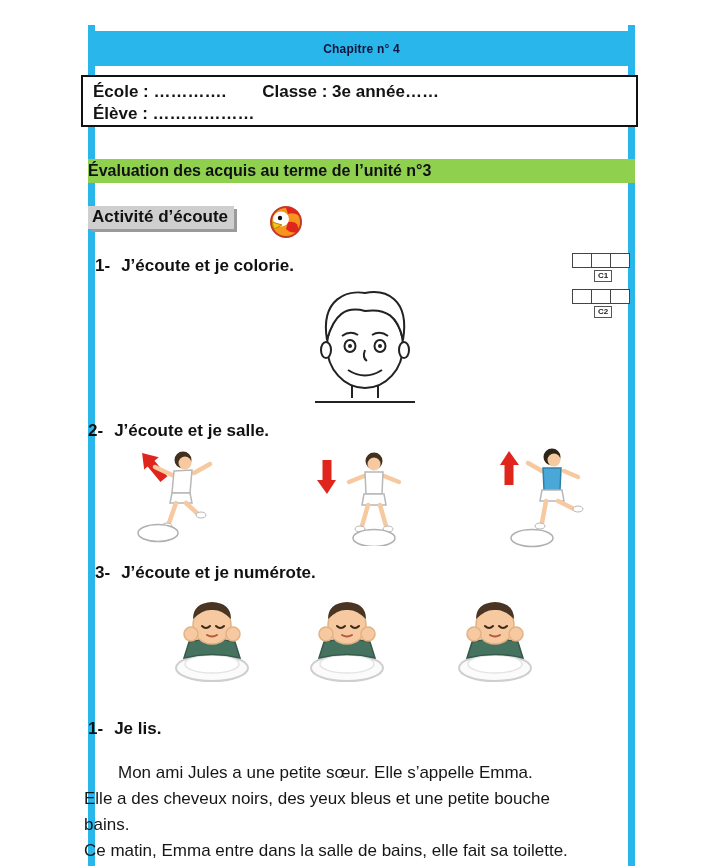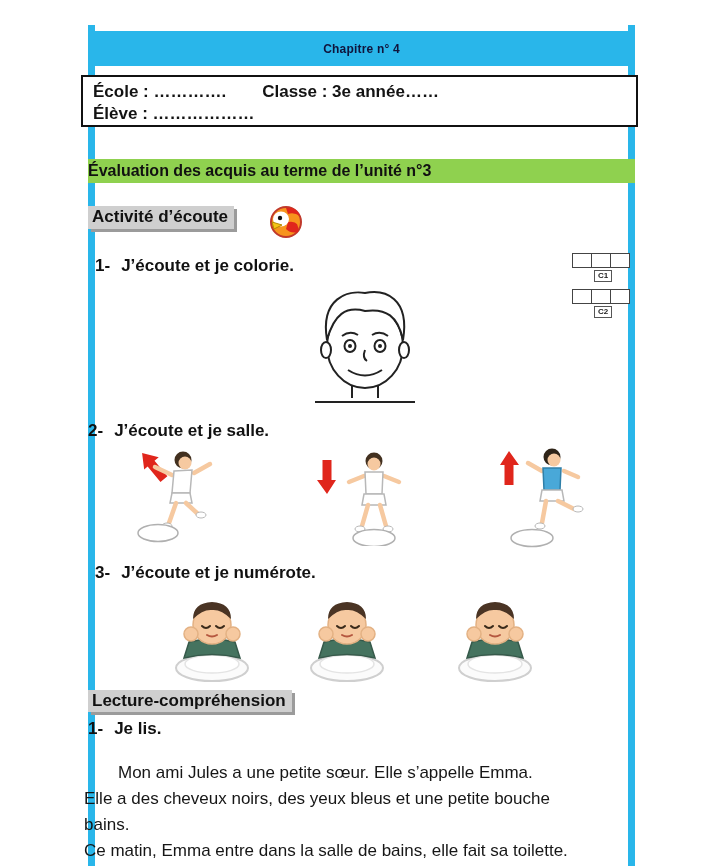--- a/index.html
+++ b/index.html
@@ -235,23 +235,20 @@
     <svg width="115" height="92" viewBox="0 0 115 92">
         <use href="#wash-kid"></use>
       </svg>
   </div>
   <div class="wash wash3">
     <svg width="115" height="92" viewBox="0 0 115 92">
         <use href="#wash-kid"></use>
       </svg>
   </div>
 
-  <div class="reading-head">
-    <span class="highlight">Lecture-compréhension</span>
-  </div>
   <div class="ex je-lis">
     <span>1-</span>
     <span>Je lis.</span>
   </div>
 
   <div class="para">
     <div class="l0">Mon ami Jules a une petite sœur. Elle s’appelle Emma.</div>
     <div>Elle a des cheveux noirs, des yeux bleus et une petite bouche</div>
     <div>bains.</div>
     <div>Ce matin, Emma entre dans la salle de bains, elle fait sa toilette.</div>

